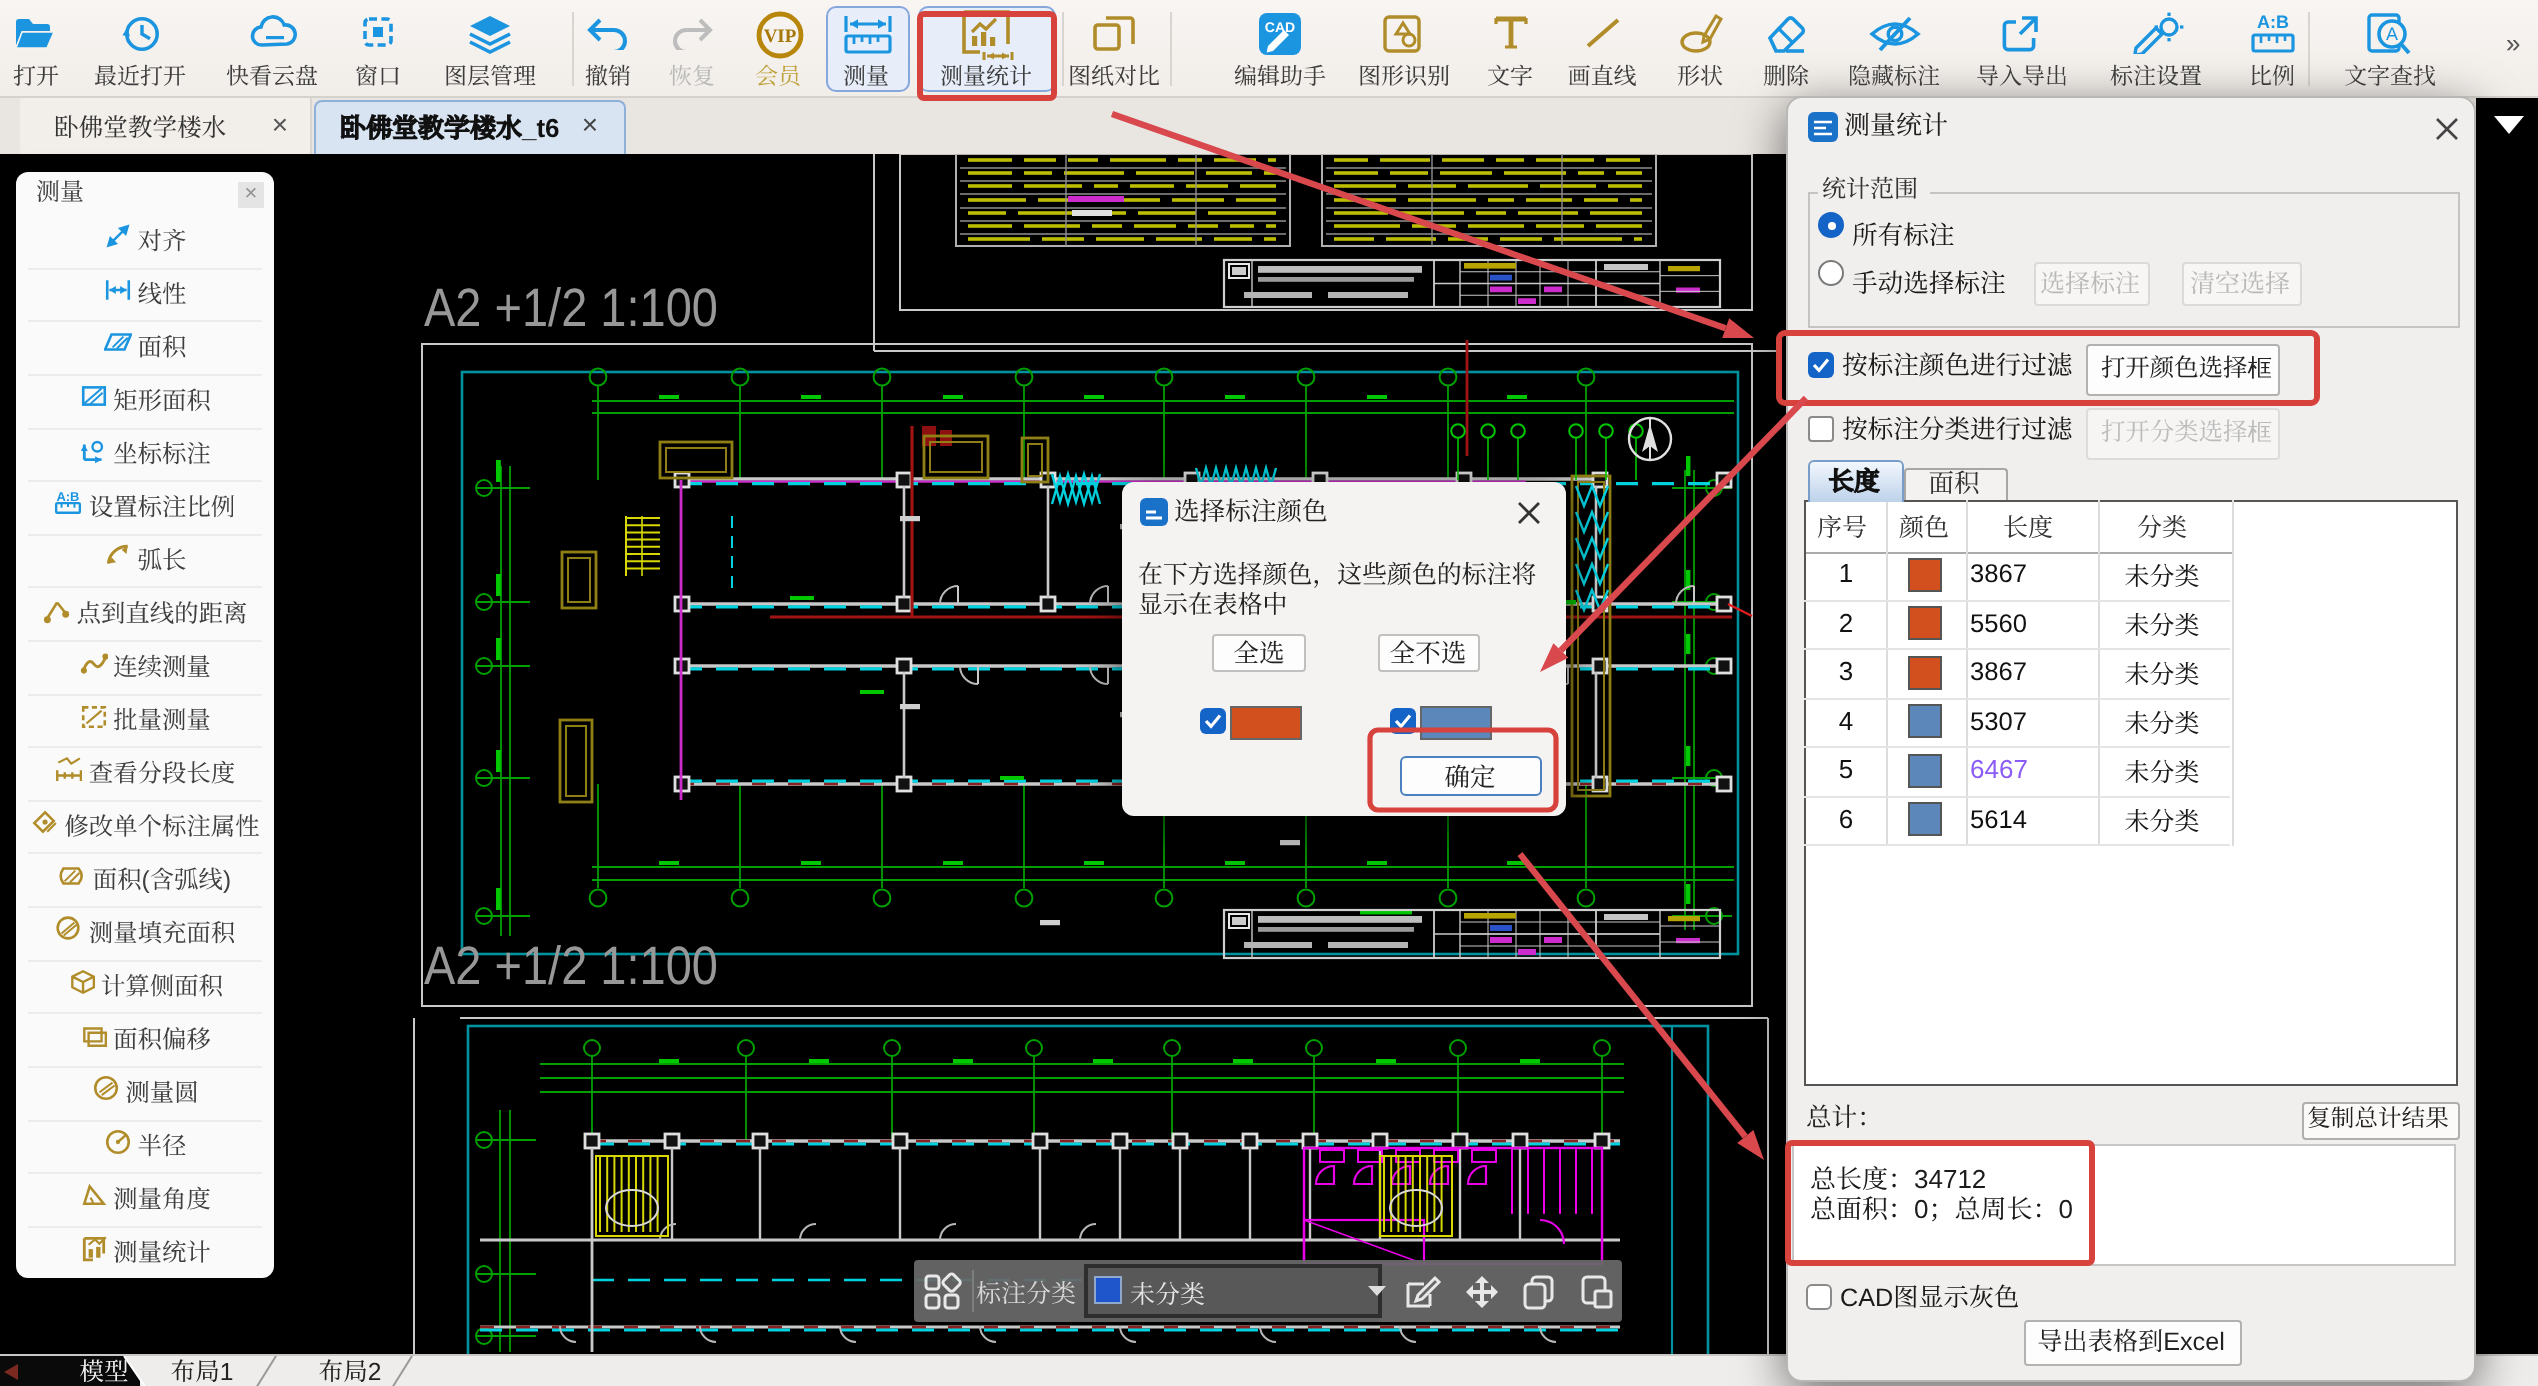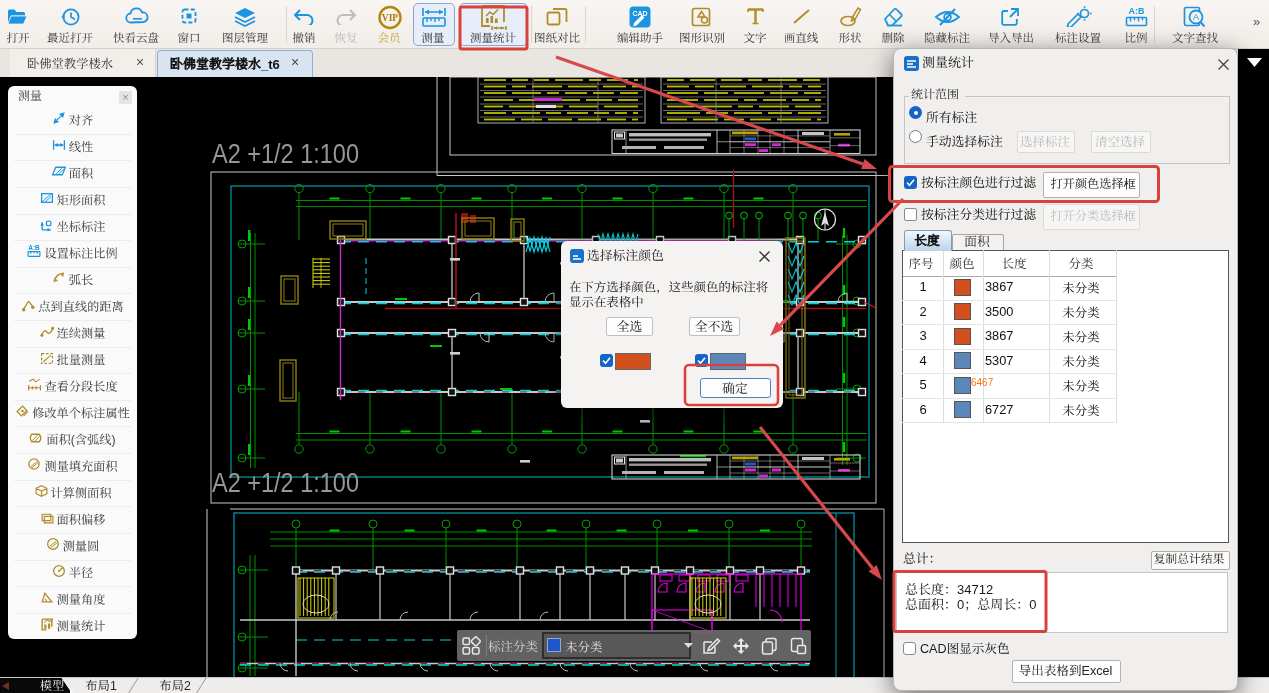--- a/index.html
+++ b/index.html
@@ -862,37 +862,37 @@
       <div class="abs" style="left:9px;top:593px;width:13px;height:13px;background:#fff;border:1.5px solid #8a8a8a;border-radius:3px"></div>
       <div class="abs" style="left:118px;top:611px;width:109px;height:23px;background:#fdfdfd;border:1px solid #b4b2b0;border-radius:2px"></div>
     </div>
     <div class="abs" style="left:893px;top:249px;width:345px;height:300px">
       <div class="abs" style="left:9px;top:50.5px;width:213px;height:1px;background:#e4e4e4"></div>
       <div class="abs" style="left:61px;top:29.5px;width:17px;height:17px;background:#d2501e;border:1px solid #555"></div>
       <div class="abs" style="left:92px;top:30.0px;font-size:12.8px;color:#111">3867</div>
       <div class="abs" style="left:10px;top:30.0px;width:40px;text-align:center;font-size:13px;color:#111">1</div>
       <div class="abs" style="left:9px;top:75.0px;width:213px;height:1px;background:#e4e4e4"></div>
       <div class="abs" style="left:61px;top:54.0px;width:17px;height:17px;background:#d2501e;border:1px solid #555"></div>
-      <div class="abs" style="left:92px;top:54.5px;font-size:12.8px;color:#111">3500</div>
+      <div class="abs" style="left:92px;top:54.5px;font-size:12.8px;color:#111">5560</div>
       <div class="abs" style="left:10px;top:54.5px;width:40px;text-align:center;font-size:13px;color:#111">2</div>
       <div class="abs" style="left:9px;top:99.5px;width:213px;height:1px;background:#e4e4e4"></div>
       <div class="abs" style="left:61px;top:78.5px;width:17px;height:17px;background:#d2501e;border:1px solid #555"></div>
       <div class="abs" style="left:92px;top:79.0px;font-size:12.8px;color:#111">3867</div>
       <div class="abs" style="left:10px;top:79.0px;width:40px;text-align:center;font-size:13px;color:#111">3</div>
       <div class="abs" style="left:9px;top:124.0px;width:213px;height:1px;background:#e4e4e4"></div>
       <div class="abs" style="left:61px;top:103.0px;width:17px;height:17px;background:#5b87bb;border:1px solid #555"></div>
       <div class="abs" style="left:92px;top:103.5px;font-size:12.8px;color:#111">5307</div>
       <div class="abs" style="left:10px;top:103.5px;width:40px;text-align:center;font-size:13px;color:#111">4</div>
       <div class="abs" style="left:9px;top:148.5px;width:213px;height:1px;background:#e4e4e4"></div>
       <div class="abs" style="left:61px;top:127.5px;width:17px;height:17px;background:#5b87bb;border:1px solid #555"></div>
-      <div class="abs" style="left:78px;top:128.0px;font-size:10px;color:#f97316">6467</div>
+      <div class="abs" style="left:92px;top:128.0px;font-size:13px;color:#8b5cf6">6467</div>
       <div class="abs" style="left:10px;top:128.0px;width:40px;text-align:center;font-size:13px;color:#111">5</div>
       <div class="abs" style="left:9px;top:173.0px;width:213px;height:1px;background:#e4e4e4"></div>
       <div class="abs" style="left:61px;top:152.0px;width:17px;height:17px;background:#5b87bb;border:1px solid #555"></div>
-      <div class="abs" style="left:92px;top:152.5px;font-size:12.8px;color:#111">6727</div>
+      <div class="abs" style="left:92px;top:152.5px;font-size:12.8px;color:#111">5614</div>
       <div class="abs" style="left:10px;top:152.5px;width:40px;text-align:center;font-size:13px;color:#111">6</div>
     </div>
     <svg class="abs" style="left:1245px;top:55px" width="20" height="14">
       <path d="M2 3 h15 l-7.5 9 z" fill="#fff"></path>
     </svg>
     <div class="abs" style="left:0;top:0;z-index:60"><svg id="ov" viewBox="0 0 1269 693" width="1269" height="693">
         <defs>
           <path id="u4e0b" d="M50 53Q59 50 65 48Q72 45 76 42Q81 39 83 36Q85 34 86 31Q87 29 87 28Q86 26 85 26Q83 25 81 26Q79 29 75 33Q71 36 67 40Q62 43 58 46Q53 49 49 51ZM51 -5Q51 -6 51 -6Q50 -7 48 -7Q47 -8 45 -8H44V75H51ZM86 82Q86 82 87 81Q88 80 90 79Q91 78 93 76Q95 75 96 74Q96 72 94 72H5L4 75H81Z"></path>
           <path id="u4e0d" d="M58 53Q69 50 76 46Q82 43 87 39Q91 36 92 33Q94 30 94 28Q94 26 92 25Q91 24 89 25Q86 28 83 32Q79 36 75 39Q71 43 66 46Q61 49 57 52ZM5 75H80L85 82Q85 82 86 81Q87 80 89 79Q90 78 92 77Q94 75 95 74Q95 72 92 72H6ZM46 56 48 59 56 56Q56 55 55 54Q55 54 53 54V-6Q53 -6 52 -6Q52 -7 50 -7Q49 -8 48 -8H46ZM53 74H63Q58 64 49 54Q39 44 28 36Q17 27 4 22L3 23Q11 28 19 34Q27 40 33 46Q40 53 45 60Q50 67 53 74Z"></path>
           <path id="u4e2a" d="M51 78Q48 72 43 66Q38 60 32 54Q26 49 19 43Q12 38 4 35L3 36Q10 41 16 46Q23 52 28 58Q34 65 38 71Q42 78 45 84L57 81Q56 80 56 79Q55 79 53 79Q58 72 64 65Q71 59 79 54Q87 48 97 44L96 43Q94 42 92 40Q91 39 90 37Q77 44 67 55Q57 65 51 78ZM57 55Q57 54 56 53Q55 52 53 52V-6Q53 -6 52 -7Q51 -7 50 -8Q49 -8 47 -8H46V56Z"></path>

